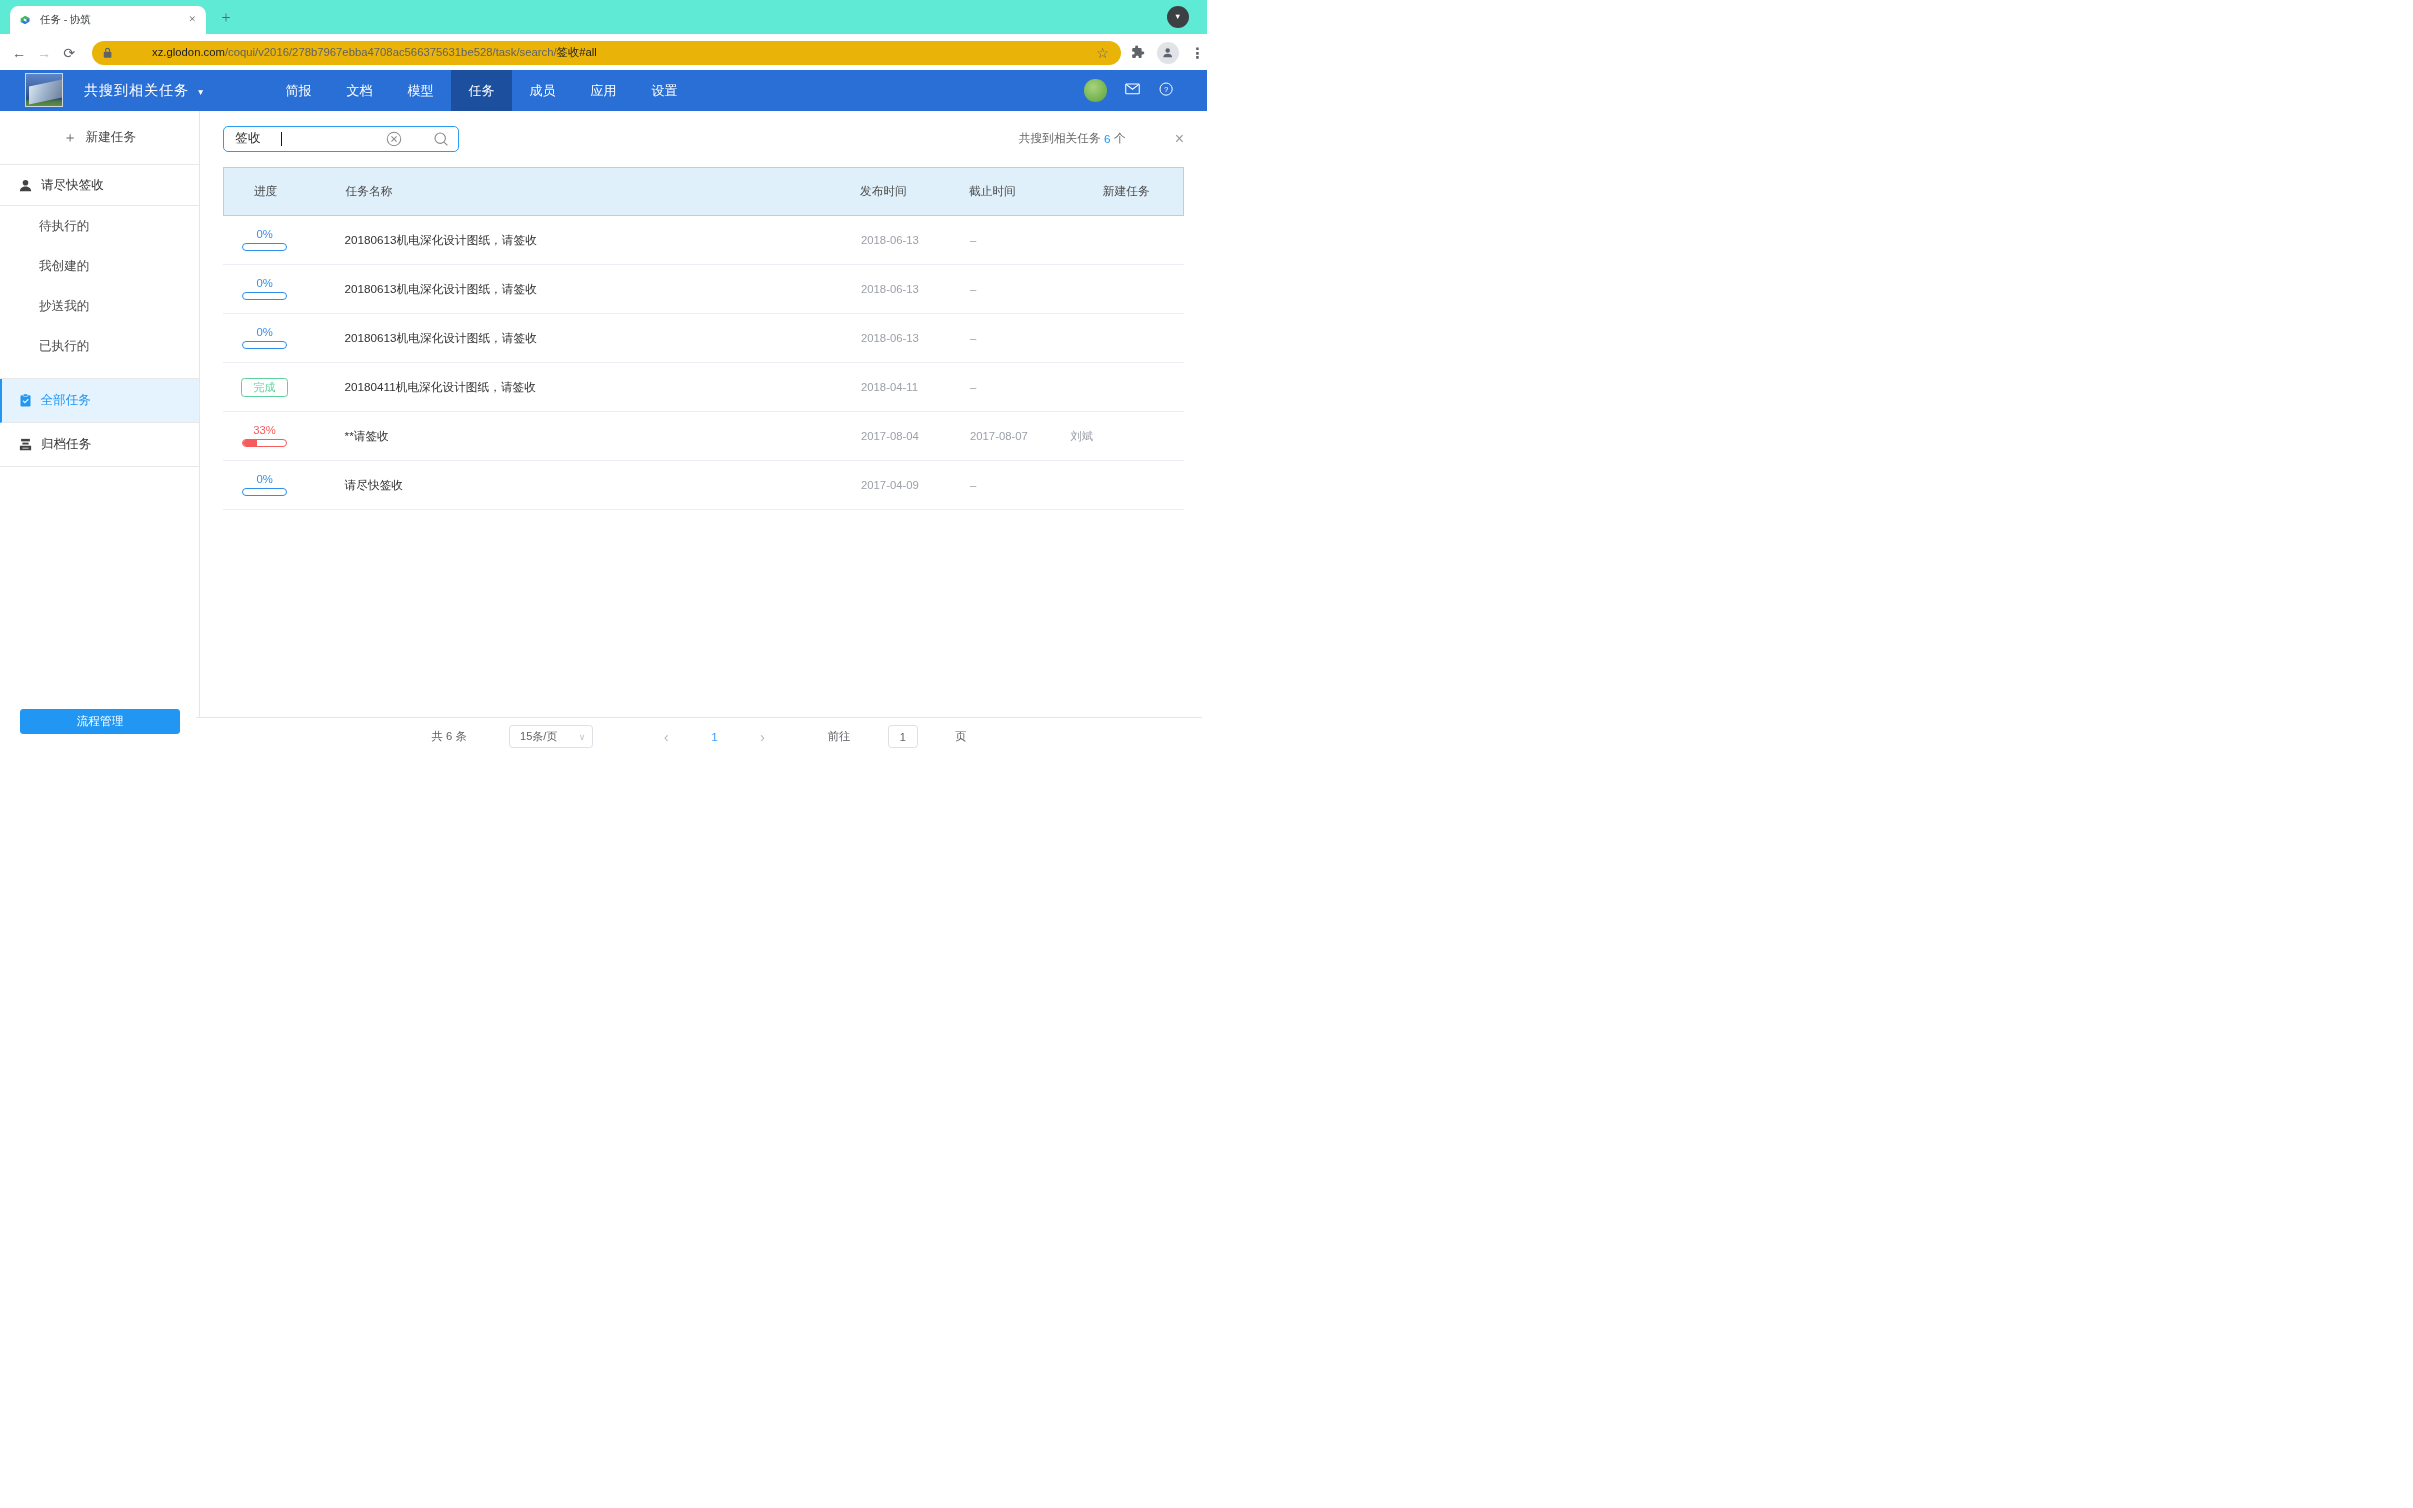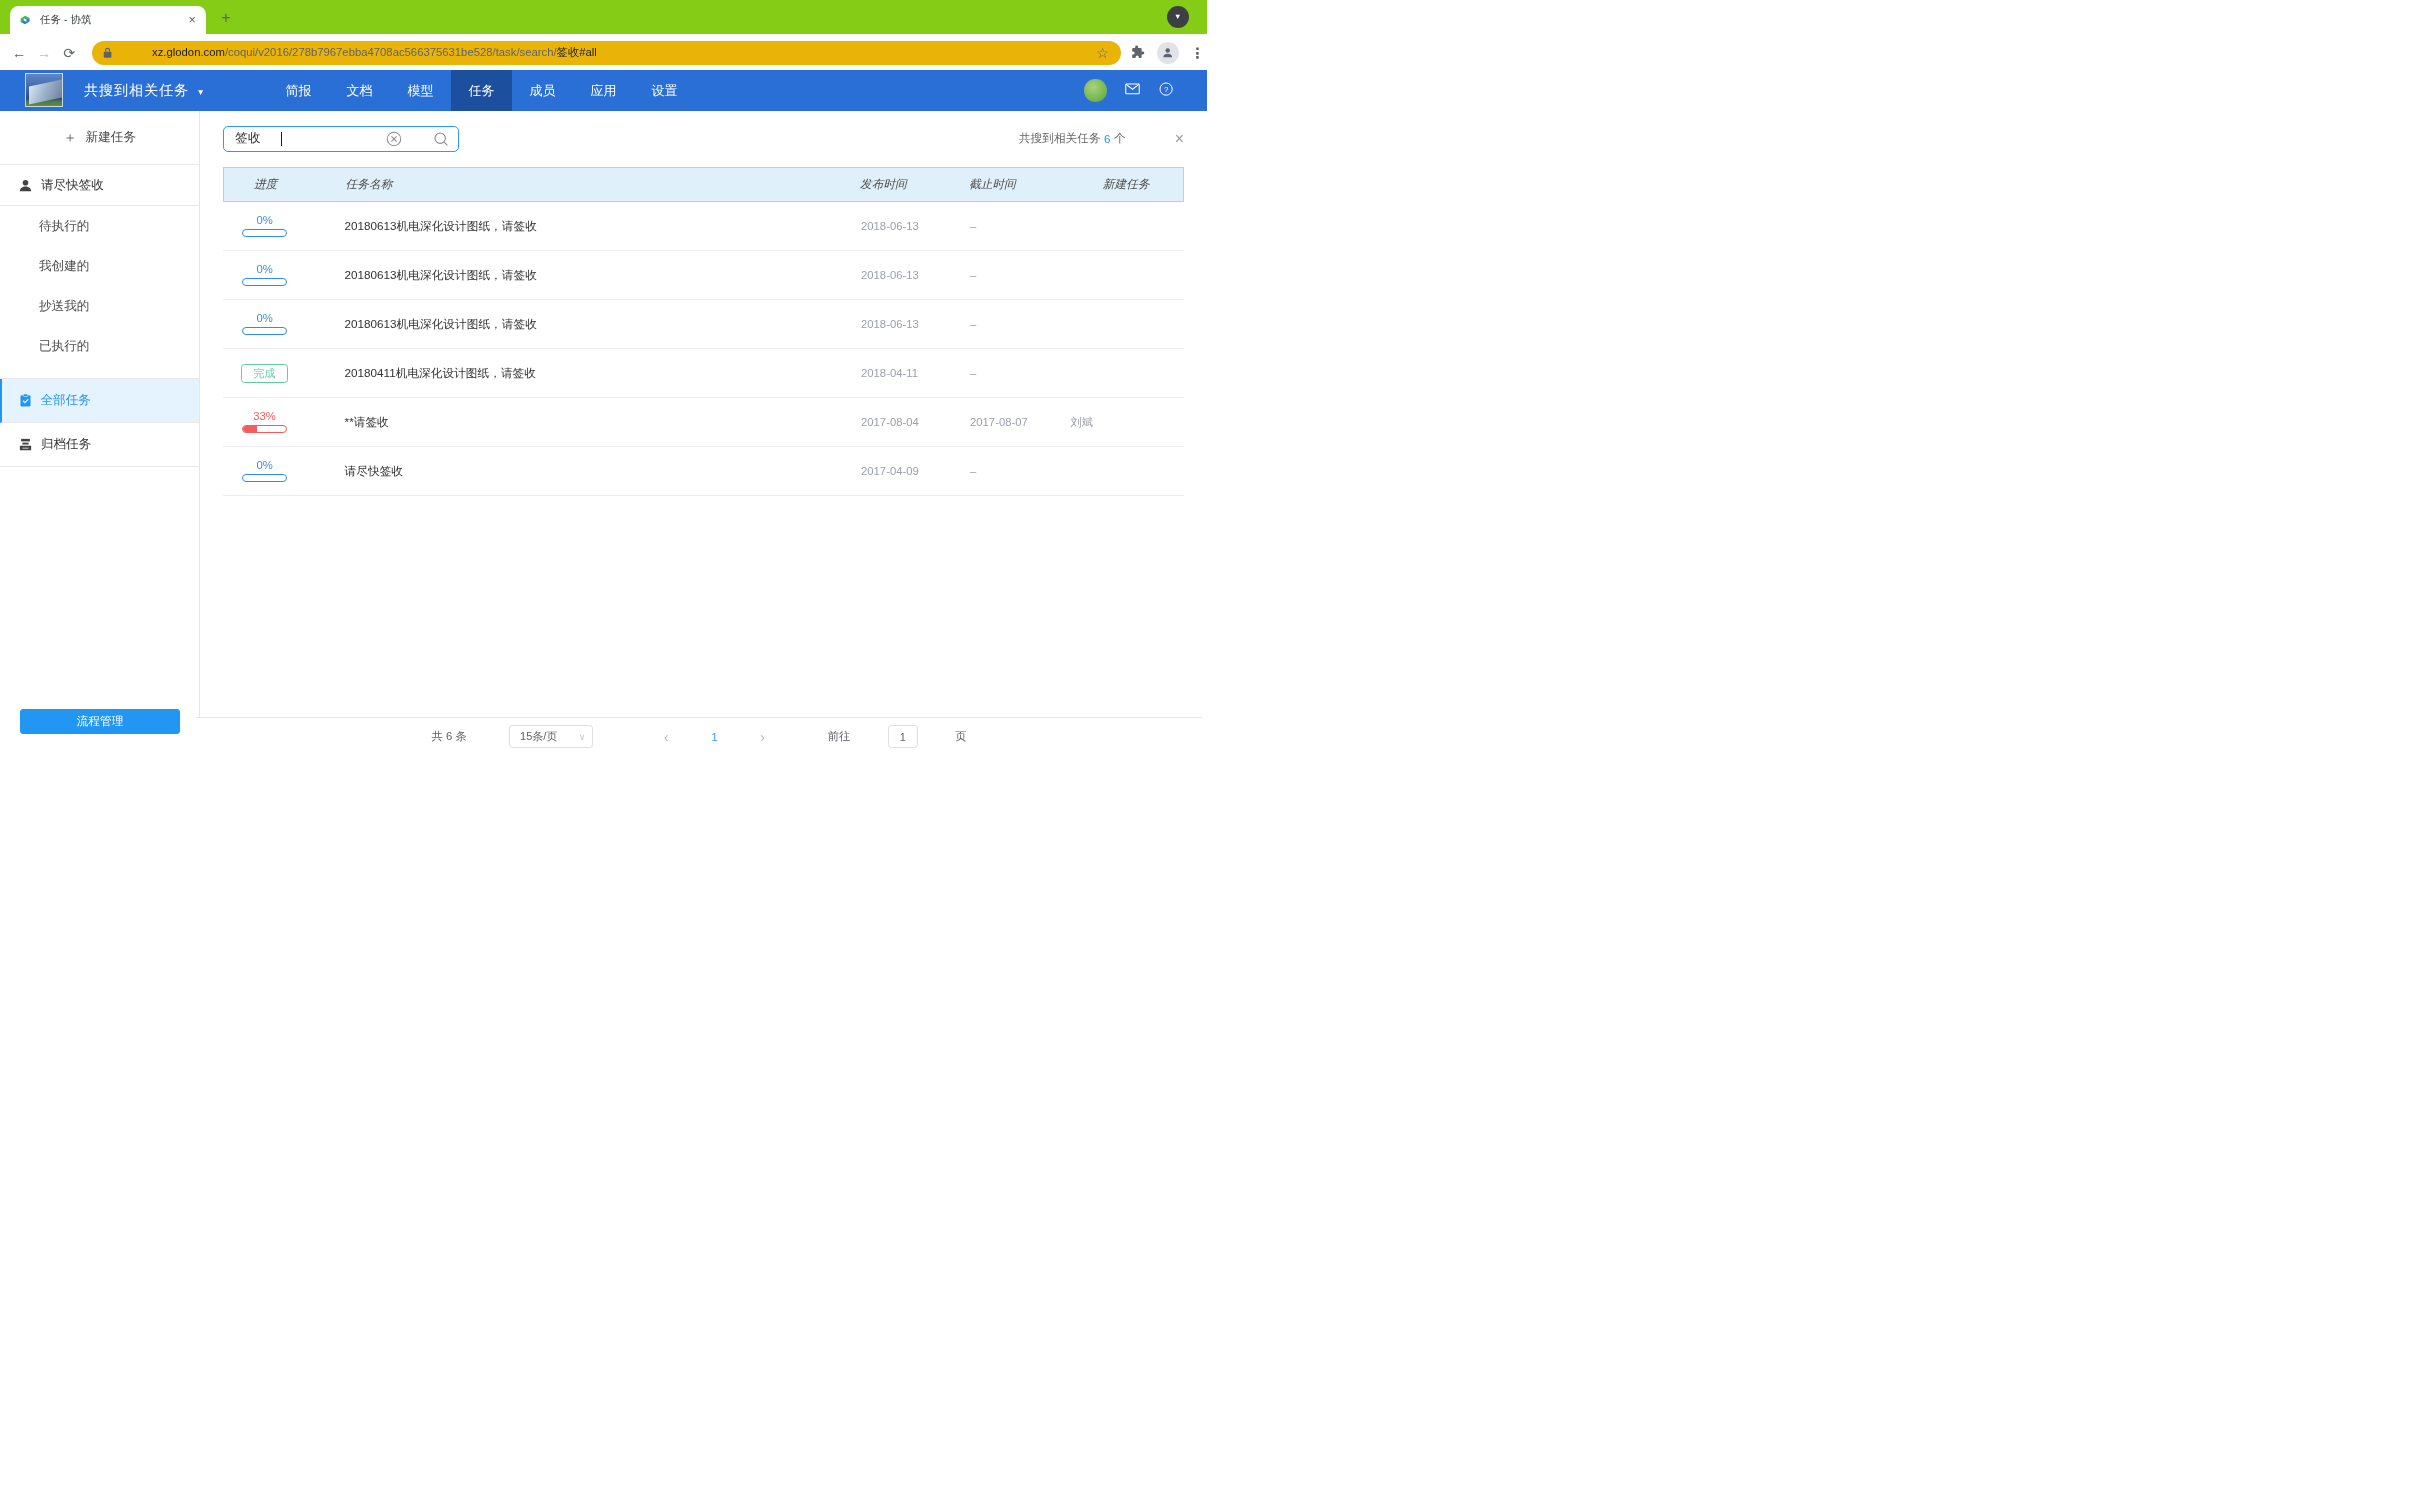--- a/index.html
+++ b/index.html
@@ -1,21 +1,21 @@
 <!DOCTYPE html>
 <html style="font-size:13.4px"><head>
 <meta charset="utf-8">
 <style>
   * { margin:0; padding:0; box-sizing:border-box; }
   html,body { width:1207px; height:754px; overflow:hidden; }
   body { font-family:"Liberation Sans","DejaVu Sans",sans-serif; background:#fff; }
   #screen { position:relative; width:1207px; height:754px; overflow:hidden; background:#fff; }
 
   
-  .tab-strip { position:absolute; left:0; top:0; width:1207px; height:34px; background:#84cc16; }
+  .tab-strip { position:absolute; left:0; top:0; width:1207px; height:34px; background:#5eead4;font-family:Liberation Serif, serif; }
   .tab { position:absolute; left:10px; bottom:0; width:196px; height:28.5px; background:#fff;
          border-radius:8.4px 8.4px 0 0; display:flex; align-items:center; padding:0 8.4px; }
   .tab-favicon { width:14.2px; height:14.2px; margin-right:7.5px; flex:none; }
   .tab-title { font-size:10.5px; color:#3c4043; flex:1; white-space:nowrap; overflow:hidden; }
   .tab-close { font-size:12.6px; color:#5f6368; padding:0 1.7px; cursor:default; }
   .new-tab-btn { position:absolute; left:216px; top:7.5px; width:20px; height:20px; font-size:16px;
                  color:#5f6368; display:flex; align-items:center; justify-content:center; }
   .win-chevron { position:absolute; right:18.4px; top:5.9px; width:22px; height:22px; border-radius:50%;
                  background:#3c4043; color:#fff; font-size:7.5px; display:flex; align-items:center; justify-content:center; }
   .toolbar { position:absolute; left:0; top:34px; width:1207px; height:37px; background:#fff;
@@ -84,21 +84,21 @@
   .clear-btn { margin-right:11.7px; display:flex; }
   .search-btn { display:flex; }
   .result-group { display:flex; align-items:center; }
   .result-text { font-size:11.7px; color:#666; }
   .result-count { color:#2196f3; margin:0 3.4px; }
   .panel-close { margin-left:49px; font-size:16px; color:#9b9b9b; line-height:1; }
 
   
   .task-table { margin-top:15px; }
   .t-grid { display:grid; grid-template-columns:122px 1fr 109px 92px 122px; align-items:center; }
-  .t-header { height:35px; background:#e0f0fa; border:0.8px solid #a9d6ef; color:#4a4a4a; font-size:11.7px;font-style:italic; }
+  .t-header { height:49px; background:#e0f0fa; border:0.8px solid #a9d6ef; color:#4a4a4a; font-size:11.7px; }
   .c-prog { width:84px; display:flex; justify-content:center; }
   .c-name { text-align:left; }
   .c-center { text-align:left; }
   .c-exec { padding-left:8.4px; text-align:left; }
   .t-row { height:49px; border-bottom:0.8px solid #ebeef5; font-size:11.7px; color:#303133; }
   .t-row .c-center, .t-row .c-exec { color:#9b9fa8; font-size:11.3px; }
   .prog-wrap { display:flex; flex-direction:column; align-items:center; gap:2.5px; }
   .prog-label { font-size:11.3px; line-height:1; }
   .prog-label.blue { color:#3a8ee6; }
   .prog-label.red { color:#f65c5c; }

